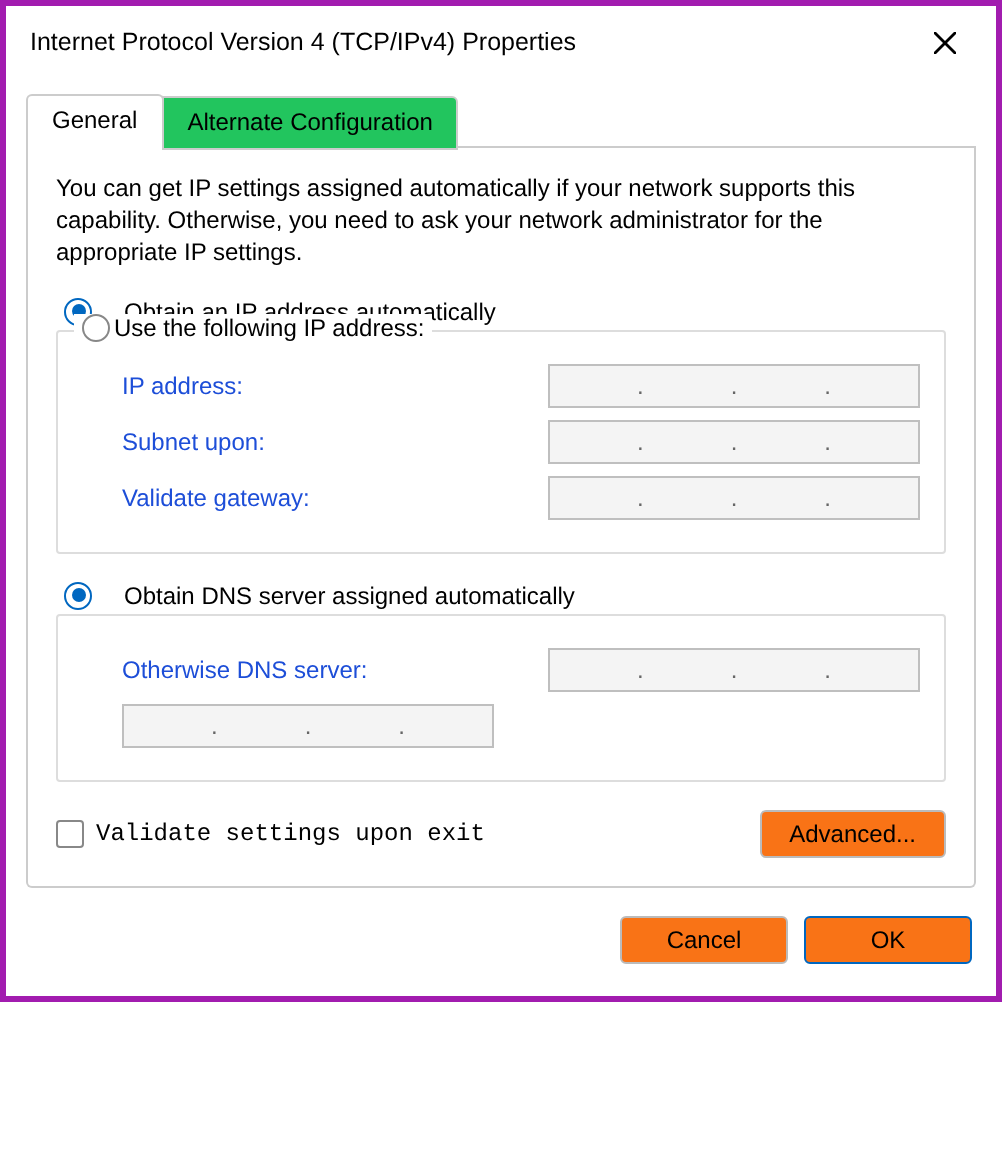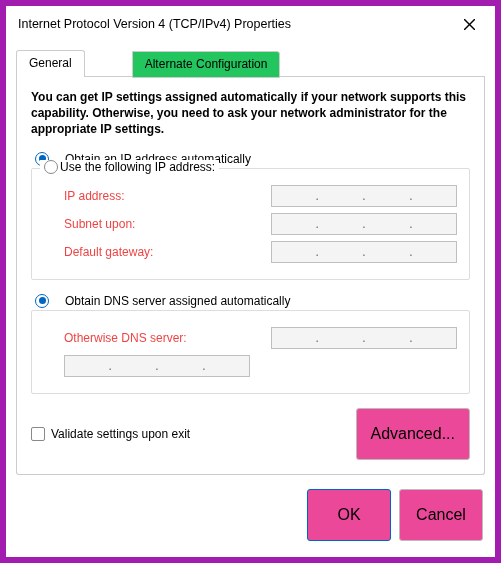--- a/index.html
+++ b/index.html
@@ -4,52 +4,52 @@
   <style>
     * { box-sizing: border-box; }
     body {
       margin: 0; padding: 0;
       font-family: "Segoe UI", Tahoma, sans-serif;
       font-size: 12px;
       background: #fff;
       width: 501px;
       color: #000;
     }
-    .window { width: 501px; border: 6px solid #a21caf; }
+    .window { width: 501px; border: 3px solid #a21caf; }
     .titlebar {
       display: flex; align-items: center; justify-content: space-between;
       padding: 6px 10px 6px 12px;
     }
     .titlebar .title { font-size: 12.5px; }
     .titlebar .close {
       width: 32px; height: 24px; display: flex; align-items: center; justify-content: center;
       font-size: 15px; color: #000;
     }
     .close svg { width: 11px; height: 11px; stroke: #000; stroke-width: 1.3; }
     .content { padding: 8px 10px 12px 10px; }
-    .tab-strip { display: flex; position: relative; border-bottom: 1px solid #ccc; gap: 48px; }
+    .tab-strip { display: flex; position: relative; border-bottom: 1px solid #ccc; }
     .tab {
       padding: 5px 12px 6px;
       border: 1px solid #ccc;
       border-bottom: none;
       border-top-left-radius: 3px;
       border-top-right-radius: 3px;
       position: relative;
       background: #fff;
       margin-right: -1px;
       cursor: default;
     }
     .tab.inactive { background: #22c55e; border-top-left-radius: 0; border-bottom: 1px solid #ccc; margin-bottom: -1px; top: 1px; }
     .tab.active { z-index: 2; margin-bottom: -1px; }
     .tab-panel {
       border: 1px solid #ccc; border-top: none;
       padding: 12px 14px 14px;
       border-bottom-left-radius: 3px; border-bottom-right-radius: 3px;
     }
-    .intro { line-height: 1.35; margin-bottom: 14px; font-weight: bold; }
+    .intro { line-height: 1.35; margin-bottom: 14px; }
     .radio-line { display: flex; align-items: center; gap: 16px; margin: 12px 0 2px 4px; }
     .radio {
       width: 14px; height: 14px; border-radius: 50%;
       border: 1.5px solid #888; display: inline-flex; align-items: center; justify-content: center;
       flex-shrink: 0;
     }
     .radio.checked { border-color: #0067c0; }
     .radio.checked::after { content: ""; width: 7px; height: 7px; background: #0067c0; border-radius: 50%; }
     .group {
       border: 1px solid #ddd;
@@ -61,40 +61,40 @@
     .group-legend {
       position: absolute; top: -9px; left: 8px;
       background: #fff; padding: 0 4px;
       display: flex; align-items: center; gap: 2px;
     }
     .row {
       display: flex; align-items: center; justify-content: space-between;
       margin: 6px 0;
       padding-left: 20px;
     }
-    .row-label { color: #ef4444; }
+    .row-label { color: #1d4ed8; }
     .ip-input {
       width: 186px; height: 22px;
       border: 1px solid #bfbfbf;
       background: #f4f4f4;
       display: flex; align-items: center; justify-content: space-evenly;
       color: #999; font-size: 12px;
     }
     .dot { color: #666; }
     .footer-row { display: flex; align-items: center; justify-content: space-between; margin-top: 8px; }
     .checkbox {
       width: 14px; height: 14px; border: 1px solid #888; border-radius: 2px;
       display: inline-block; margin-right: 6px; vertical-align: middle;
       flex-shrink: 0;
     }
-    .chk-wrap { display: flex; align-items: flex-end; }
+    .chk-wrap { display: flex; align-items: flex-end; font-family: Liberation Mono, monospace; }
     .btn {
-      border: 1px solid #bbb; background: #ec4899;
-      border-radius: 3px; padding: 16px 14px;
-      min-width: 84px; text-align: center; font-size: 16px;
+      border: 1px solid #bbb; background: #f97316;
+      border-radius: 3px; padding: 4px 14px;
+      min-width: 84px; text-align: center; font-size: 12px;
       cursor: default;
     }
     .btn.primary { border: 1.5px solid #0067c0; }
     .dialog-buttons {
       display: flex; justify-content: flex-end; gap: 8px;
       padding: 14px 2px 4px;
     }
   </style>
 </head>
 <body>
@@ -141,21 +141,21 @@
         </div>
         <div class="row">
           <span class="row-label">Subnet upon:</span>
           <div class="ip-input">
               <span class="dot">.</span>
               <span class="dot">.</span>
               <span class="dot">.</span>
             </div>
         </div>
         <div class="row">
-          <span class="row-label">Default gateway:</span>
+          <span class="row-label">Validate gateway:</span>
           <div class="ip-input">
               <span class="dot">.</span>
               <span class="dot">.</span>
               <span class="dot">.</span>
             </div>
         </div>
       </div>
 
       <div class="radio-line">
         <span class="radio checked"></span>
@@ -184,18 +184,18 @@
         <div class="chk-wrap">
           <span class="checkbox"></span>
           <span>Validate settings upon exit</span>
         </div>
         <div class="btn">Advanced...</div>
       </div>
 
     </div>
 
     <div class="dialog-buttons">
+      <div class="btn">Cancel</div>
       <div class="btn primary">OK</div>
-      <div class="btn">Cancel</div>
     </div>
 
   </div>
 </div>
 
 </body></html>

